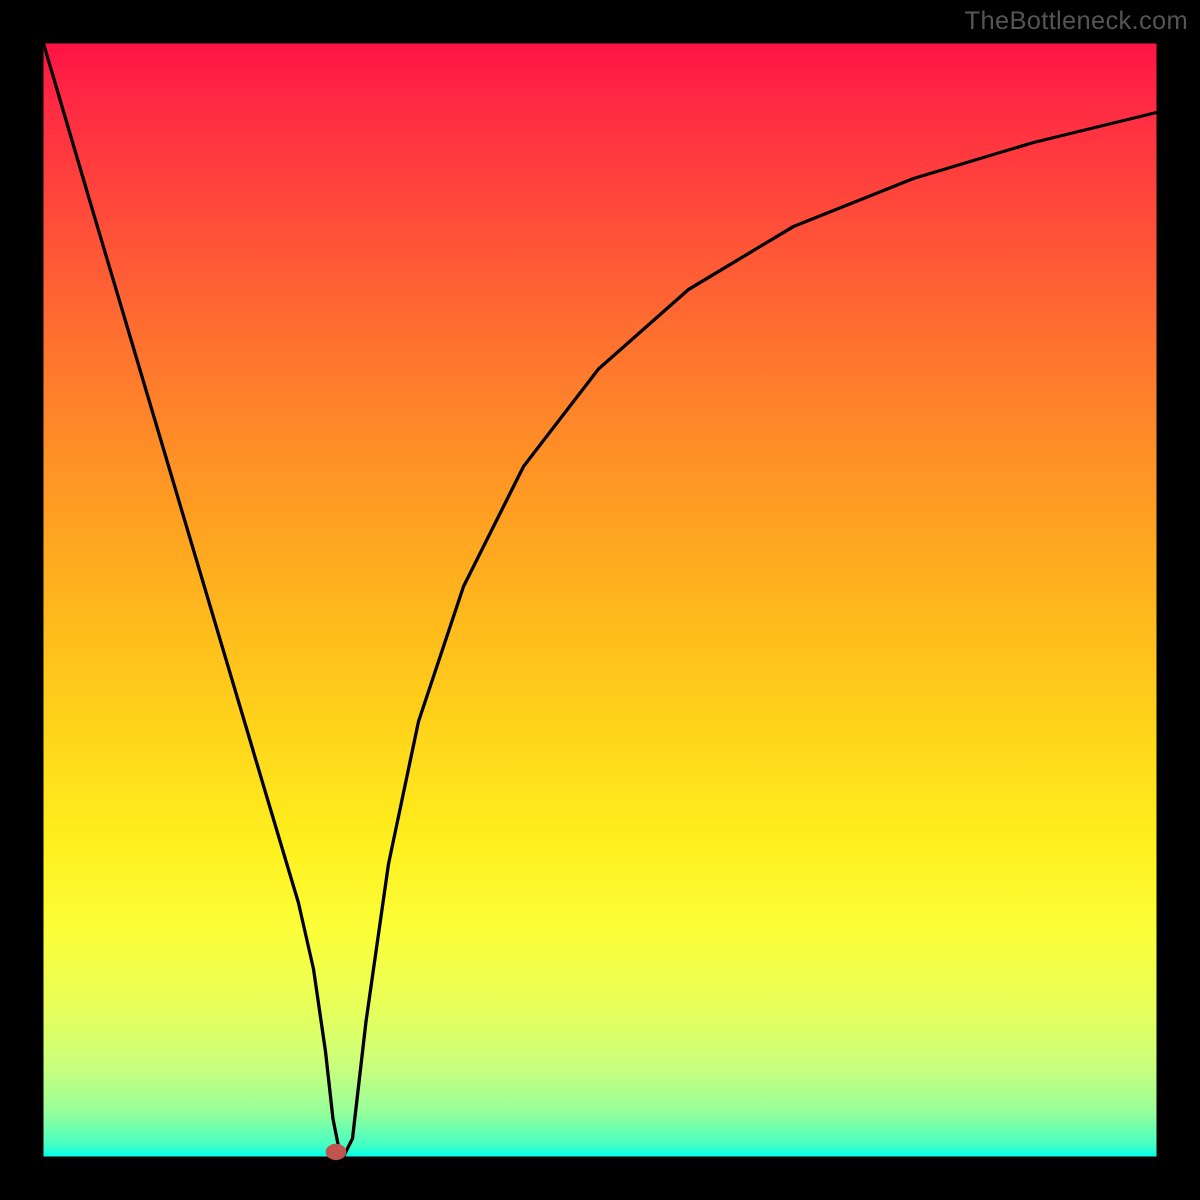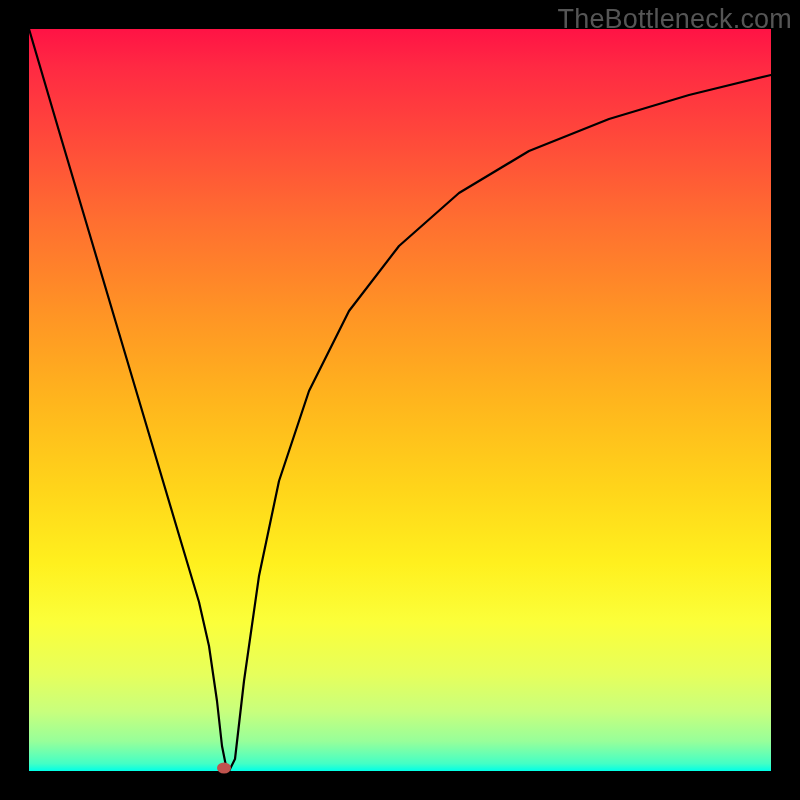--- a/index.html
+++ b/index.html
@@ -52,21 +52,21 @@
     background: #c0544e;
     border-radius: 50%;
     transform: translate(-50%, -50%);
   }
   .watermark {
     position: absolute;
     top: 4px;
     right: 8px;
     color: #555;
     font-family: Arial, Helvetica, sans-serif;
-    font-size: 27px;
+    font-size: 17px;
     letter-spacing: 0.2px;
     user-select: none;
   }
 </style>
 </head>
 <body>
 
 <div class="plot-wrap">
   <div class="gradient-bg"></div>
   <svg class="curve" viewBox="0 0 742 742" preserveAspectRatio="none">

